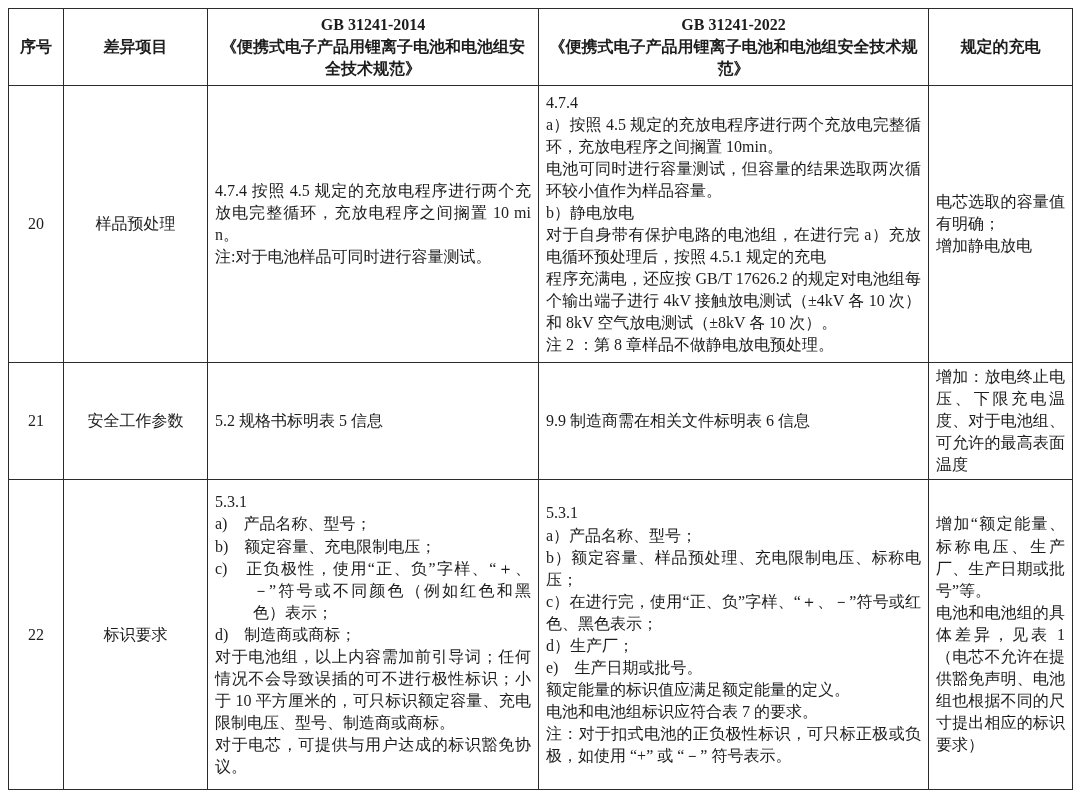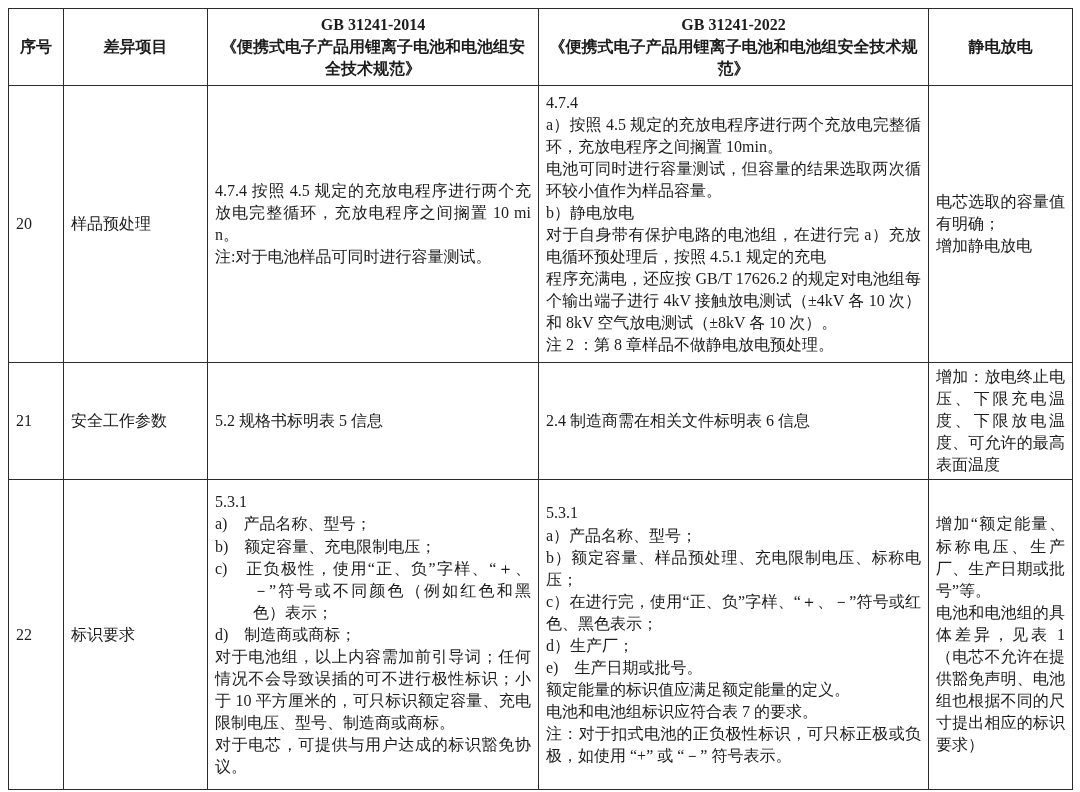--- a/index.html
+++ b/index.html
@@ -34,21 +34,21 @@
     vertical-align: middle;
     word-break: break-all;
     margin-top: 29px;
   }
   th.hcell {
     font-weight: bold;
     text-align: center;
     padding: 4px 6px;
   }
   .cell-center {
-    text-align: left;
+    text-align: center;
     font-family: Liberation Serif, serif;
   }
   .cell-body {
     text-align: justify;
   }
   td.v-top { vertical-align: top; }
   td.v-mid { vertical-align: middle; }
   .p { margin: 0; }
   .p.hang {
     padding-left: 38px;
@@ -74,21 +74,21 @@
       <th class="hcell">序号</th>
       <th class="hcell">差异项目</th>
       <th class="hcell">
         <div class="hline">GB 31241-2014</div>
         <div class="hline">《便携式电子产品用锂离子电池和电池组安全技术规范》</div>
       </th>
       <th class="hcell">
         <div class="hline">GB 31241-2022</div>
         <div class="hline">《便携式电子产品用锂离子电池和电池组安全技术规范》</div>
       </th>
-      <th class="hcell">静电放电</th>
+      <th class="hcell">规定的充电</th>
     </tr>
 
     <tr style="height:277px">
       <td class="cell-center v-mid">20</td>
       <td class="cell-center v-mid">样品预处理</td>
       <td class="cell-body v-mid">
         <div class="p">4.7.4 按照 4.5 规定的充放电程序进行两个充放电完整循环，充放电程序之间搁置 10 min。</div>
         <div class="p">注:对于电池样品可同时进行容量测试。</div>
       </td>
       <td class="cell-body v-top">
@@ -106,24 +106,24 @@
       </td>
     </tr>
 
     <tr style="height:116px">
       <td class="cell-center v-mid">21</td>
       <td class="cell-center v-mid">安全工作参数</td>
       <td class="cell-body v-mid">
         <div class="p">5.2 规格书标明表 5 信息</div>
       </td>
       <td class="cell-body v-mid">
-        <div class="p">2.4 制造商需在相关文件标明表 6 信息</div>
+        <div class="p">9.9 制造商需在相关文件标明表 6 信息</div>
       </td>
       <td class="cell-body v-top">
-        <div class="p">增加：放电终止电压、下限充电温度、下限放电温度、可允许的最高表面温度</div>
+        <div class="p">增加：放电终止电压、下限充电温度、对于电池组、可允许的最高表面温度</div>
       </td>
     </tr>
 
     <tr style="height:310px">
       <td class="cell-center v-mid">22</td>
       <td class="cell-center v-mid">标识要求</td>
       <td class="cell-body v-top">
         <div class="p">5.3.1</div>
         <div class="p hang">a)　产品名称、型号；</div>
         <div class="p hang">b)　额定容量、充电限制电压；</div>

